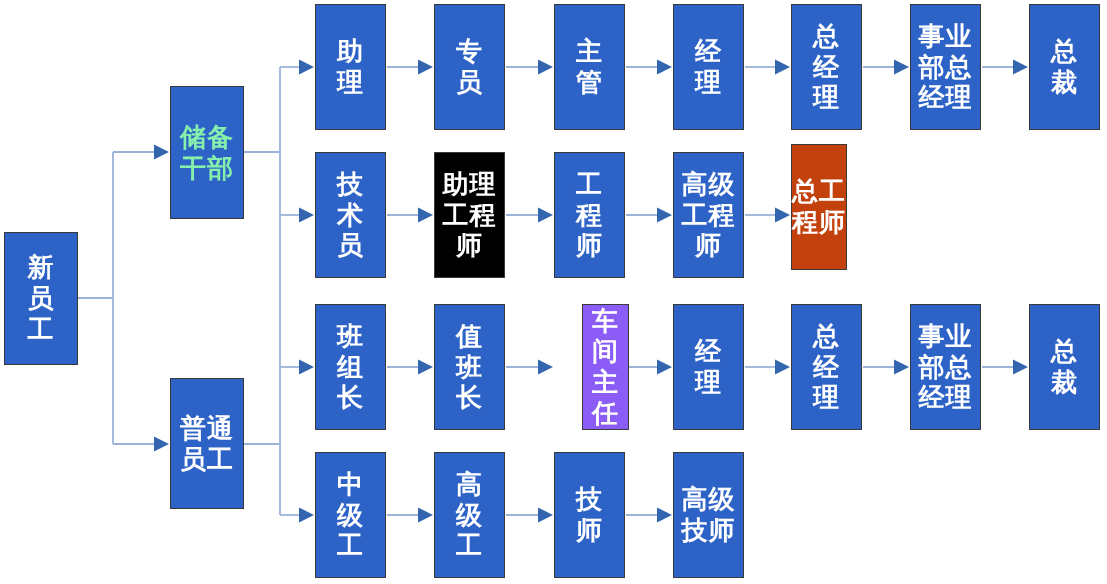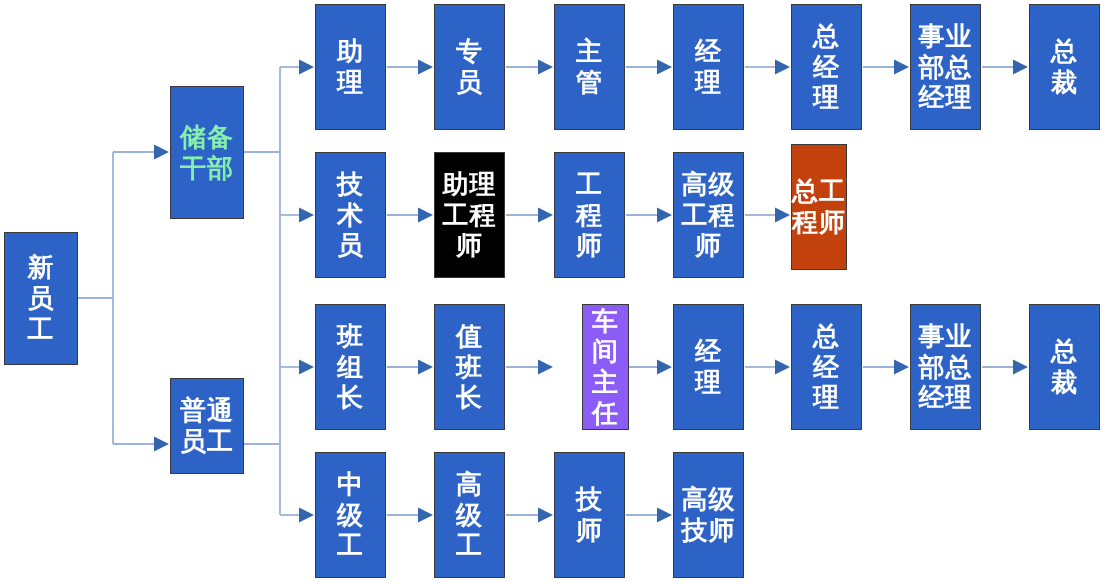--- a/index.html
+++ b/index.html
@@ -89,21 +89,21 @@
       <polygon points="538,507.5 553,515 538,522.5" fill="#3466b0"></polygon>
       <line x1="626" y1="515" x2="659" y2="515" stroke="#9cb3d9" stroke-width="1.8"></line>
       <polygon points="657,507.5 672,515 657,522.5" fill="#3466b0"></polygon>
     </svg>
   <div id="node-layer">
       <div class="node" style="left: 4px; top: 232px; width: 74px; height: 133px; background: rgb(45, 99, 199); border: 1.5px solid rgb(58, 58, 58); color: rgb(255, 255, 255);">新
 员
 工</div>
       <div class="node" style="left: 170px; top: 86px; width: 74px; height: 133px; background: rgb(45, 99, 199); border: 1.5px solid rgb(58, 58, 58); color: #86efac;">储备
 干部</div>
-      <div class="node" style="left: 170px; top: 378px; width: 74px; height: 96px; background: rgb(45, 99, 199); border: 1.5px solid rgb(58, 58, 58); color: rgb(255, 255, 255);">普通
+      <div class="node" style="left: 170px; top: 378px; width: 74px; height: 131px; background: rgb(45, 99, 199); border: 1.5px solid rgb(58, 58, 58); color: rgb(255, 255, 255);">普通
 员工</div>
       <div class="node" style="left: 315px; top: 4px; width: 71px; height: 126px; background: rgb(45, 99, 199); border: 1.5px solid rgb(58, 58, 58); color: rgb(255, 255, 255);">助
 理</div>
       <div class="node" style="left: 434px; top: 4px; width: 71px; height: 126px; background: rgb(45, 99, 199); border: 1.5px solid rgb(58, 58, 58); color: rgb(255, 255, 255);">专
 员</div>
       <div class="node" style="left: 554px; top: 4px; width: 71px; height: 126px; background: rgb(45, 99, 199); border: 1.5px solid rgb(58, 58, 58); color: rgb(255, 255, 255);">主
 管</div>
       <div class="node" style="left: 673px; top: 4px; width: 71px; height: 126px; background: rgb(45, 99, 199); border: 1.5px solid rgb(58, 58, 58); color: rgb(255, 255, 255);">经
 理</div>
       <div class="node" style="left: 791px; top: 4px; width: 71px; height: 126px; background: rgb(45, 99, 199); border: 1.5px solid rgb(58, 58, 58); color: rgb(255, 255, 255);">总

